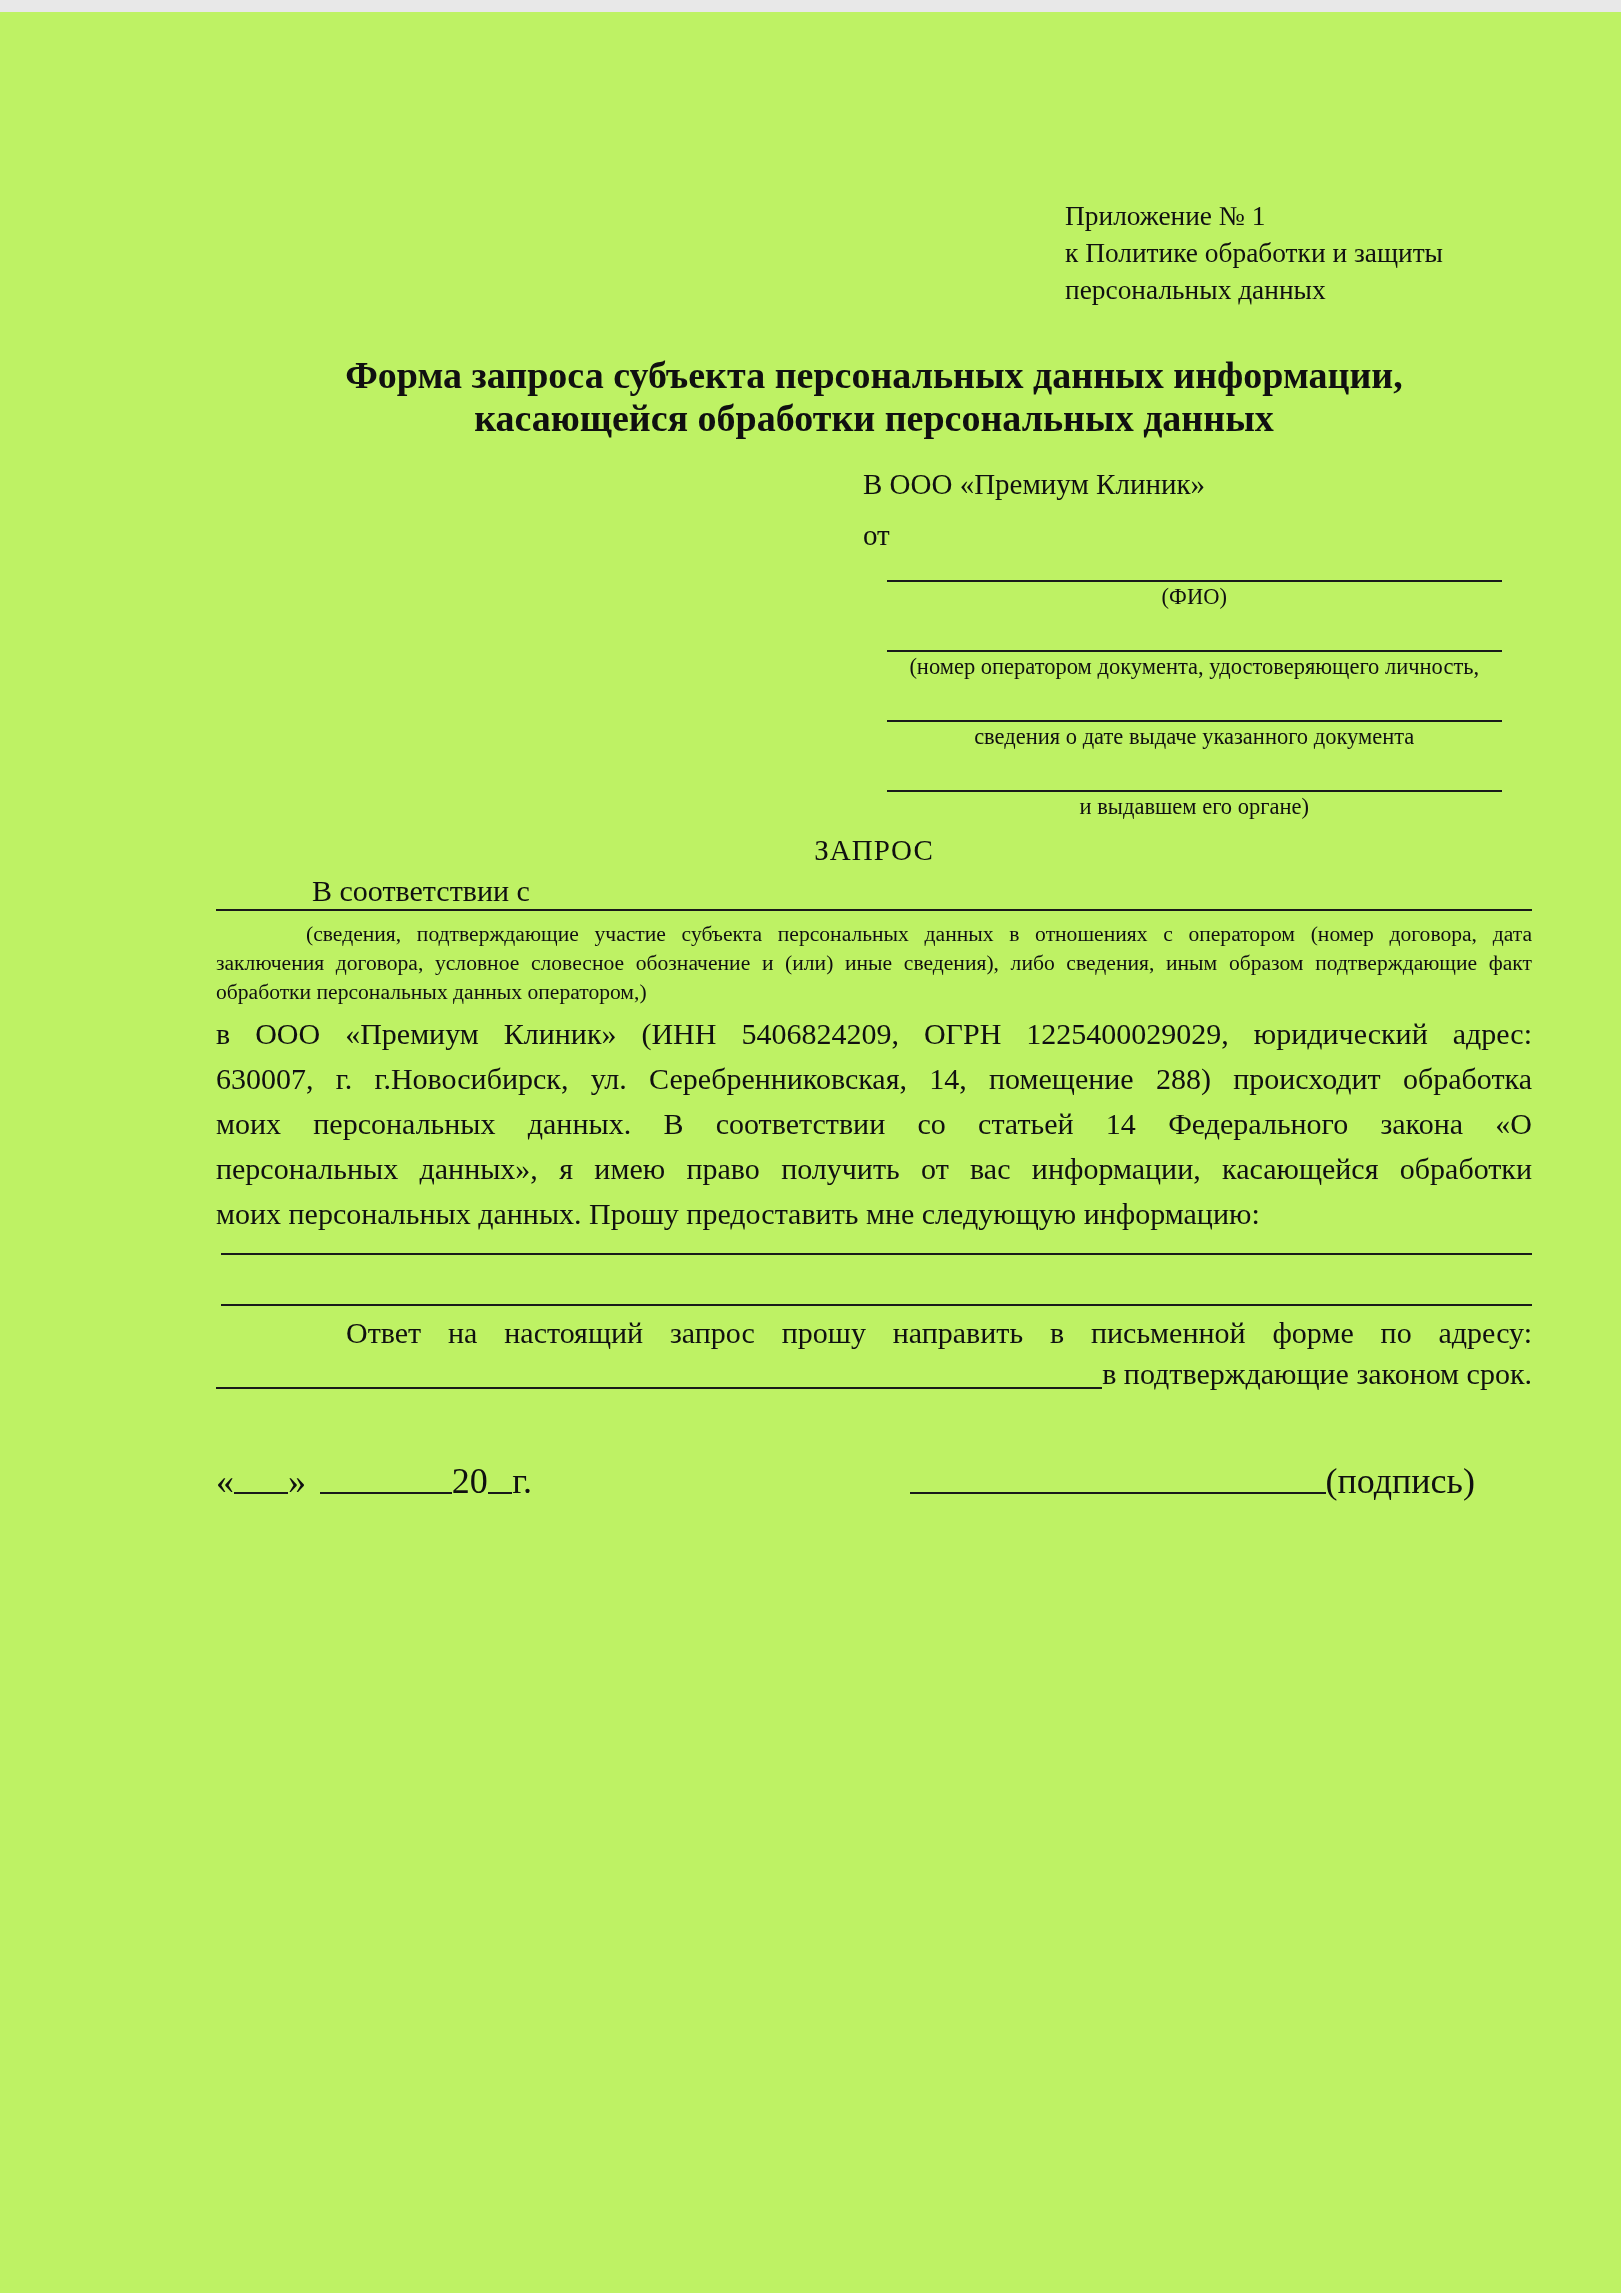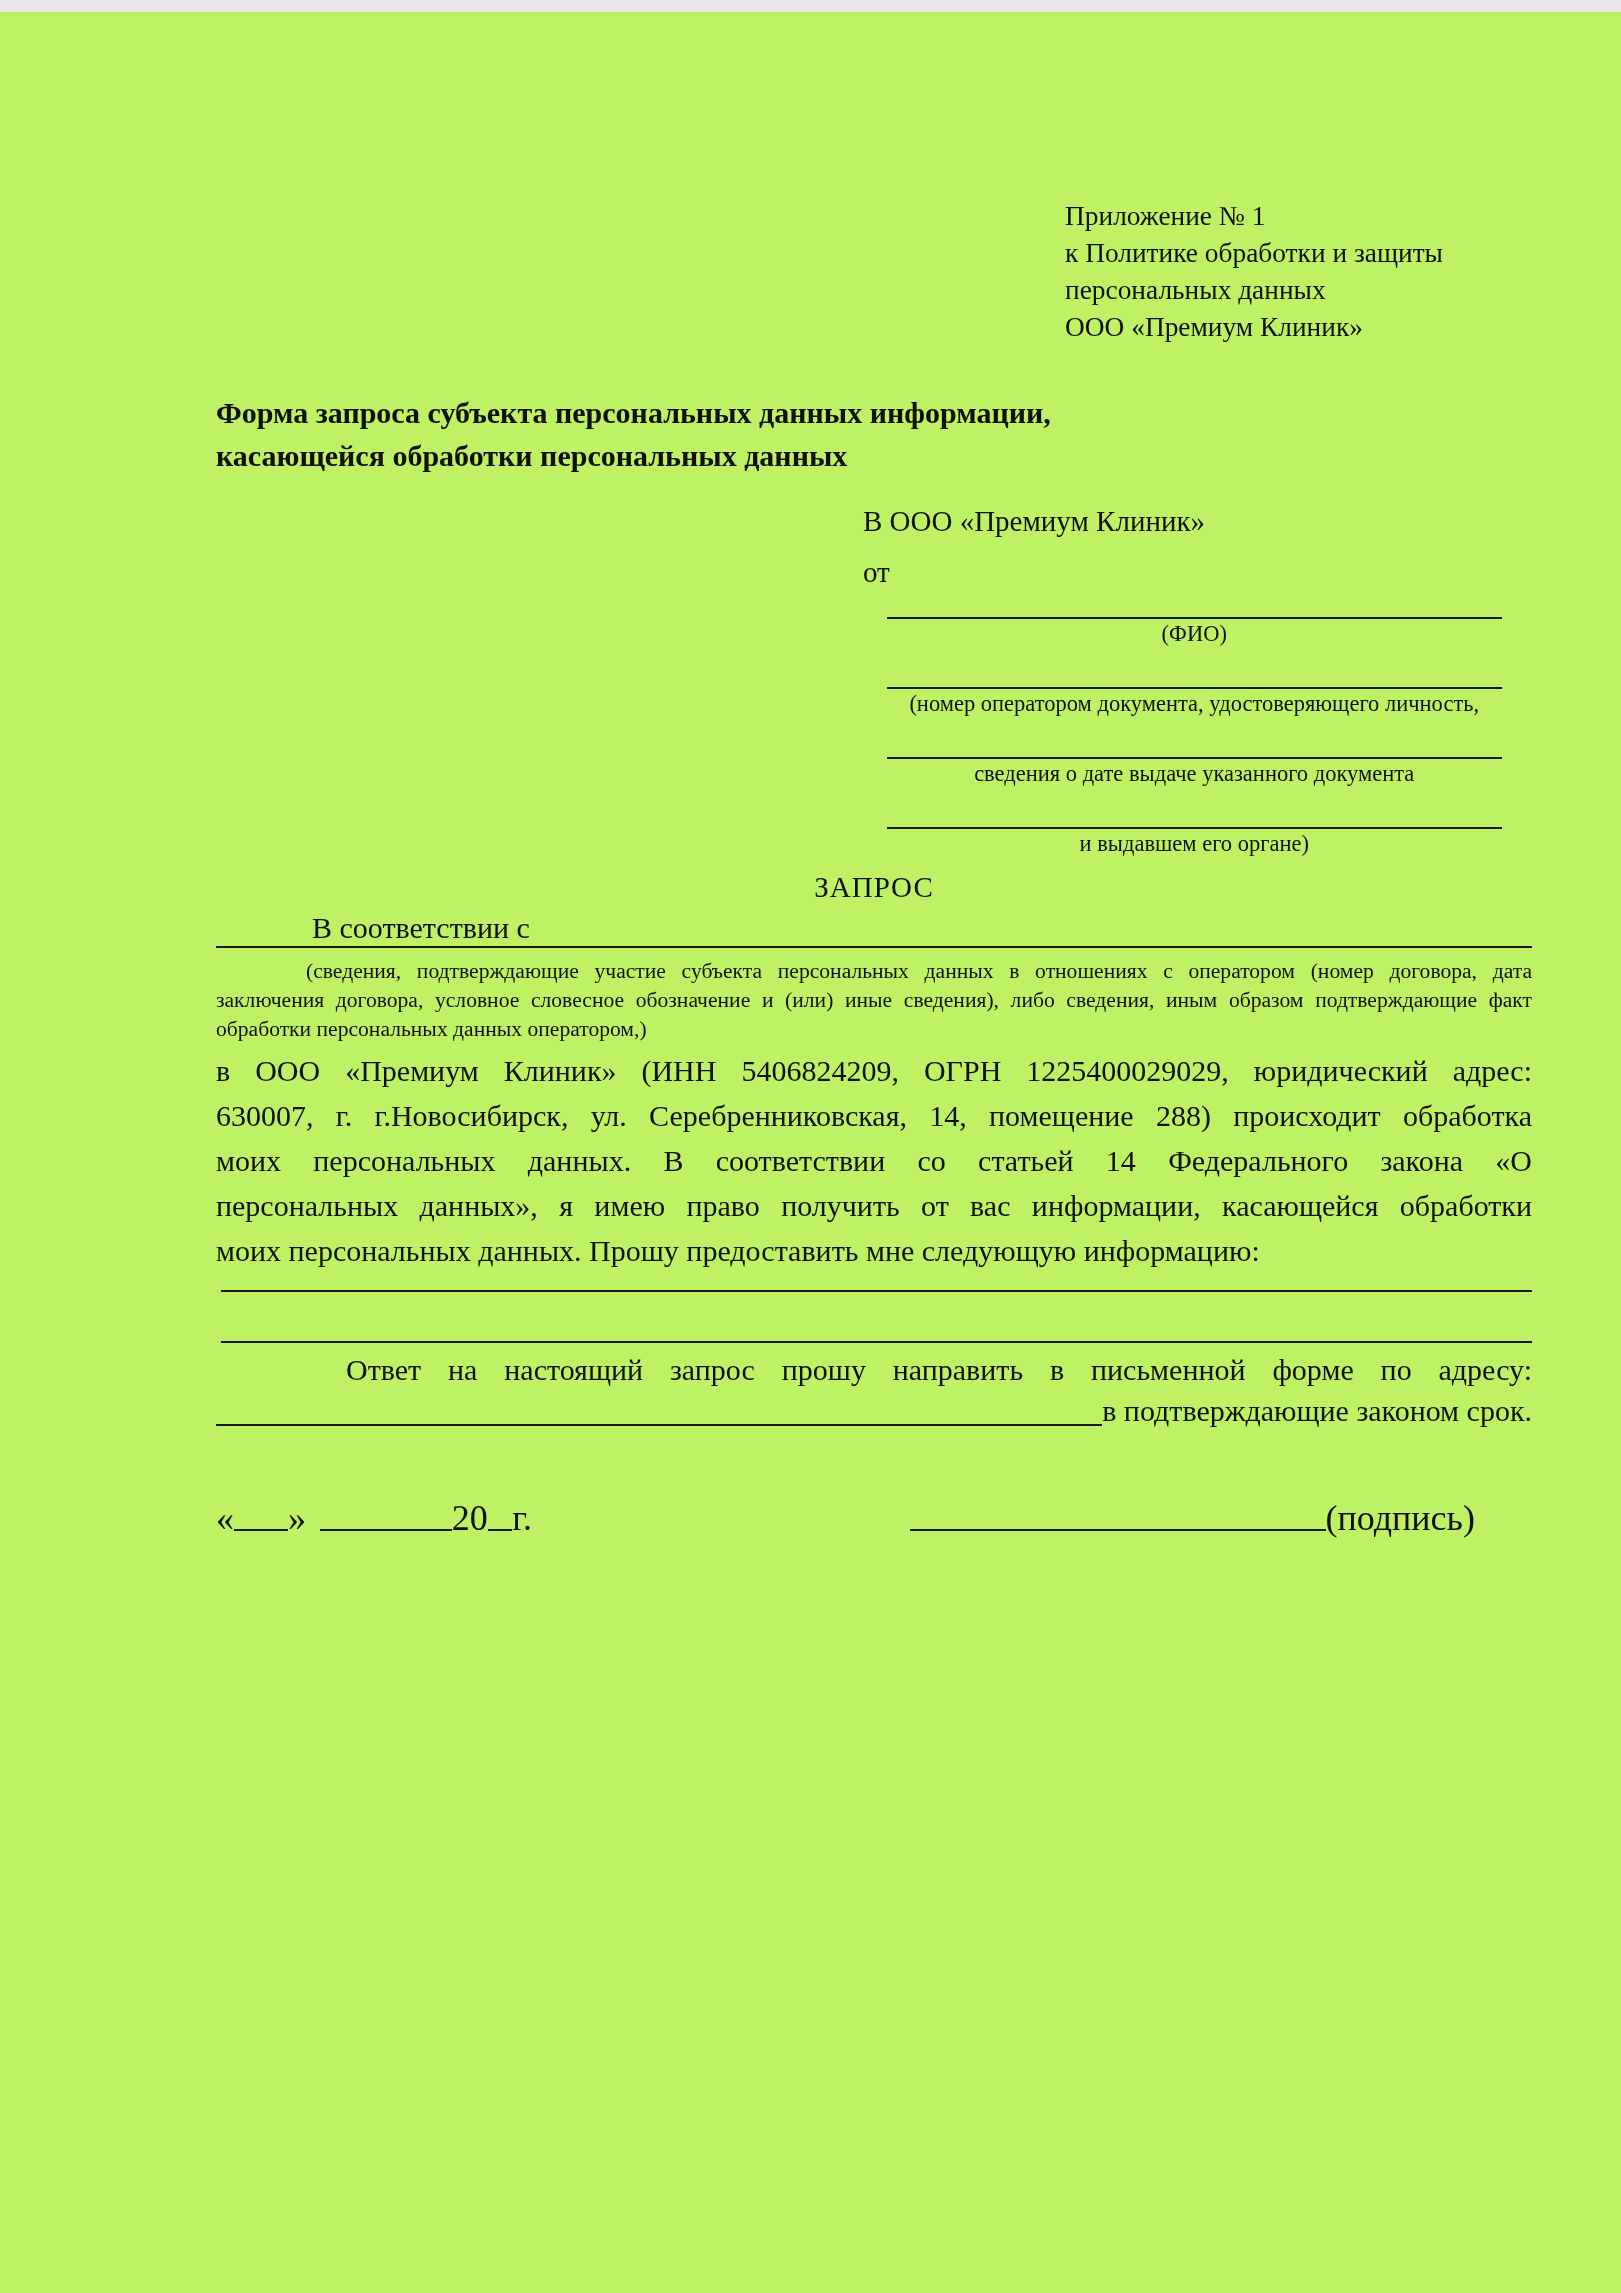--- a/index.html
+++ b/index.html
@@ -11,21 +11,21 @@
     background: #bef264;
     box-sizing: border-box;
     padding: 186px 89px 0 216px;
     font-family: "Liberation Serif", "DejaVu Serif", serif;
     color: #101010;
     overflow: hidden;
   }
   
   .header-block { margin-left: 849px; font-size: 27.4px; line-height: 37px; }
   
-  .title { margin-top: 45px; text-align: left; font-weight: bold; font-size: 30px; line-height: 43px; }
+  .title { margin-top: 45px; text-align: center; font-weight: bold; font-size: 38px; line-height: 43px; }
   
   .addressee { margin-top: 27.4px; margin-left: 647px; width: 639px; font-size: 29px; }
   .addressee .to { line-height: 35px; }
   .addressee .from { margin-top: 15.7px; line-height: 35px; }
   .addressee .field { margin-left: 23.5px; }
   .addressee .blank-line { height: 26.5px; border-bottom: 2.9px solid #1a1a1a; }
   .addressee .field + .field .blank-line { height: 39px; }
   .addressee .caption { text-align: center; font-size: 22.5px; line-height: 29px; }
   
   .zapros { margin-top: 13.7px; text-align: center; font-size: 29px; line-height: 32px; letter-spacing: 1px; }
@@ -62,21 +62,20 @@
 </head>
 <body>
 
 <div class="page">
 
   <div class="header-block">
 
   <div class="header-line">Приложение № 1</div>
       <div class="header-line">к Политике обработки и защиты</div>
       <div class="header-line">персональных данных</div>
-      <div class="header-line">ООО «Премиум Клиник»</div>
     </div>
 
   <div class="title">
 
   <div class="title-line">Форма запроса субъекта персональных данных информации,</div>
       <div class="title-line">касающейся обработки персональных данных</div>
     </div>
 
   <div class="addressee">
     <div class="to">В ООО «Премиум Клиник»</div>

